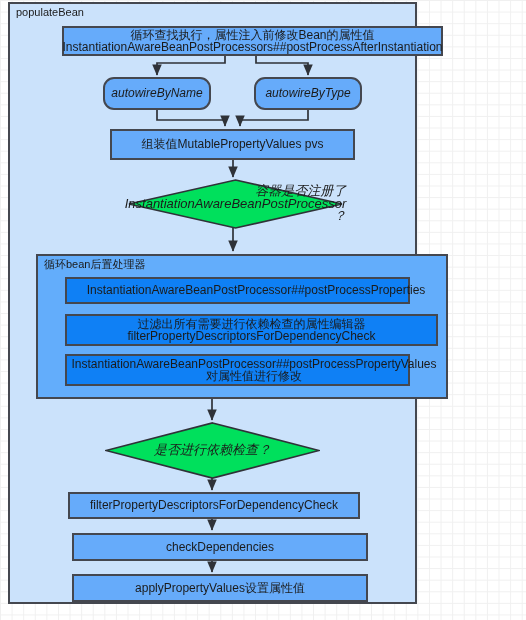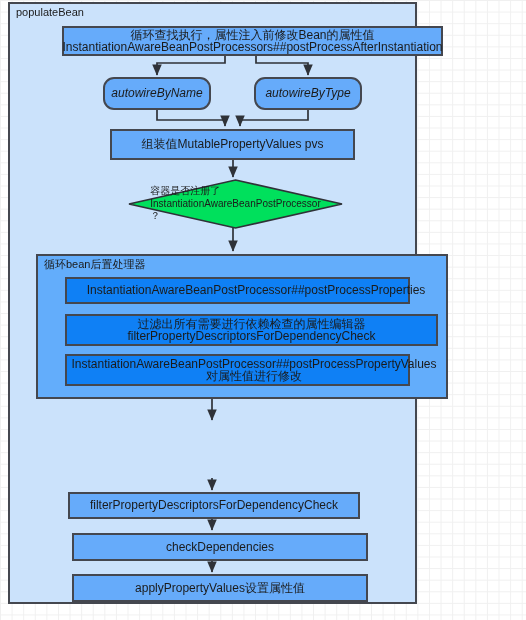--- a/index.html
+++ b/index.html
@@ -78,26 +78,27 @@
   }
   .decision .dlabel {
     position: absolute;
     left: 0;
     top: 0;
     width: 100%;
     height: 100%;
     display: flex;
     align-items: center;
     justify-content: center;
-    text-align: left;
-    font-size: 10px;
+    text-align: right;
+    font-size: 13px;
     line-height: 12.5px;
     color: #1b1b1b;
     white-space: pre-line;
     pointer-events: none;
+    font-style: italic;
   }
 </style>
 </head>
 <body>
 
 <div id="canvas">
 
   <div class="group" style="left:8px; top:2px; width:409px; height:602px;">
     <div class="group-label">populateBean</div>
   </div>
@@ -155,20 +156,26 @@
   </div>
 
   <div class="node vivid" style="left:65px; top:277px; width:345px; height:27px;padding-left:40px;">InstantiationAwareBeanPostProcessor##postProcessProperties</div>
 
   <div class="node vivid" style="left:65px; top:314px; width:373px; height:32px;">过滤出所有需要进行依赖检查的属性编辑器
 filterPropertyDescriptorsForDependencyCheck</div>
 
   <div class="node vivid" style="left:65px; top:354px; width:345px; height:32px;padding-left:36px;">InstantiationAwareBeanPostProcessor##postProcessPropertyValues
 对属性值进行修改</div>
 
+  <div class="decision" style="left:105px; top:422px; width:215px; height:57px;">
+    <svg width="215" height="57" viewBox="0 0 215 57" xmlns="http://www.w3.org/2000/svg">
+      <polygon points="107.5,1 214,28.5 107.5,56 1,28.5" fill="#00e05c" stroke="#2f3238" stroke-width="1.7"></polygon>
+    </svg>
+    <div class="dlabel">是否进行依赖检查？</div>
+  </div>
 
   <div class="node" style="left:68px; top:492px; width:292px; height:27px;">filterPropertyDescriptorsForDependencyCheck</div>
 
   <div class="node" style="left:72px; top:574px; width:296px; height:28px;">applyPropertyValues设置属性值</div>
 
   <div class="node" style="left:72px; top:533px; width:296px; height:28px;">checkDependencies</div>
 
 </div>
 
 </body></html>

